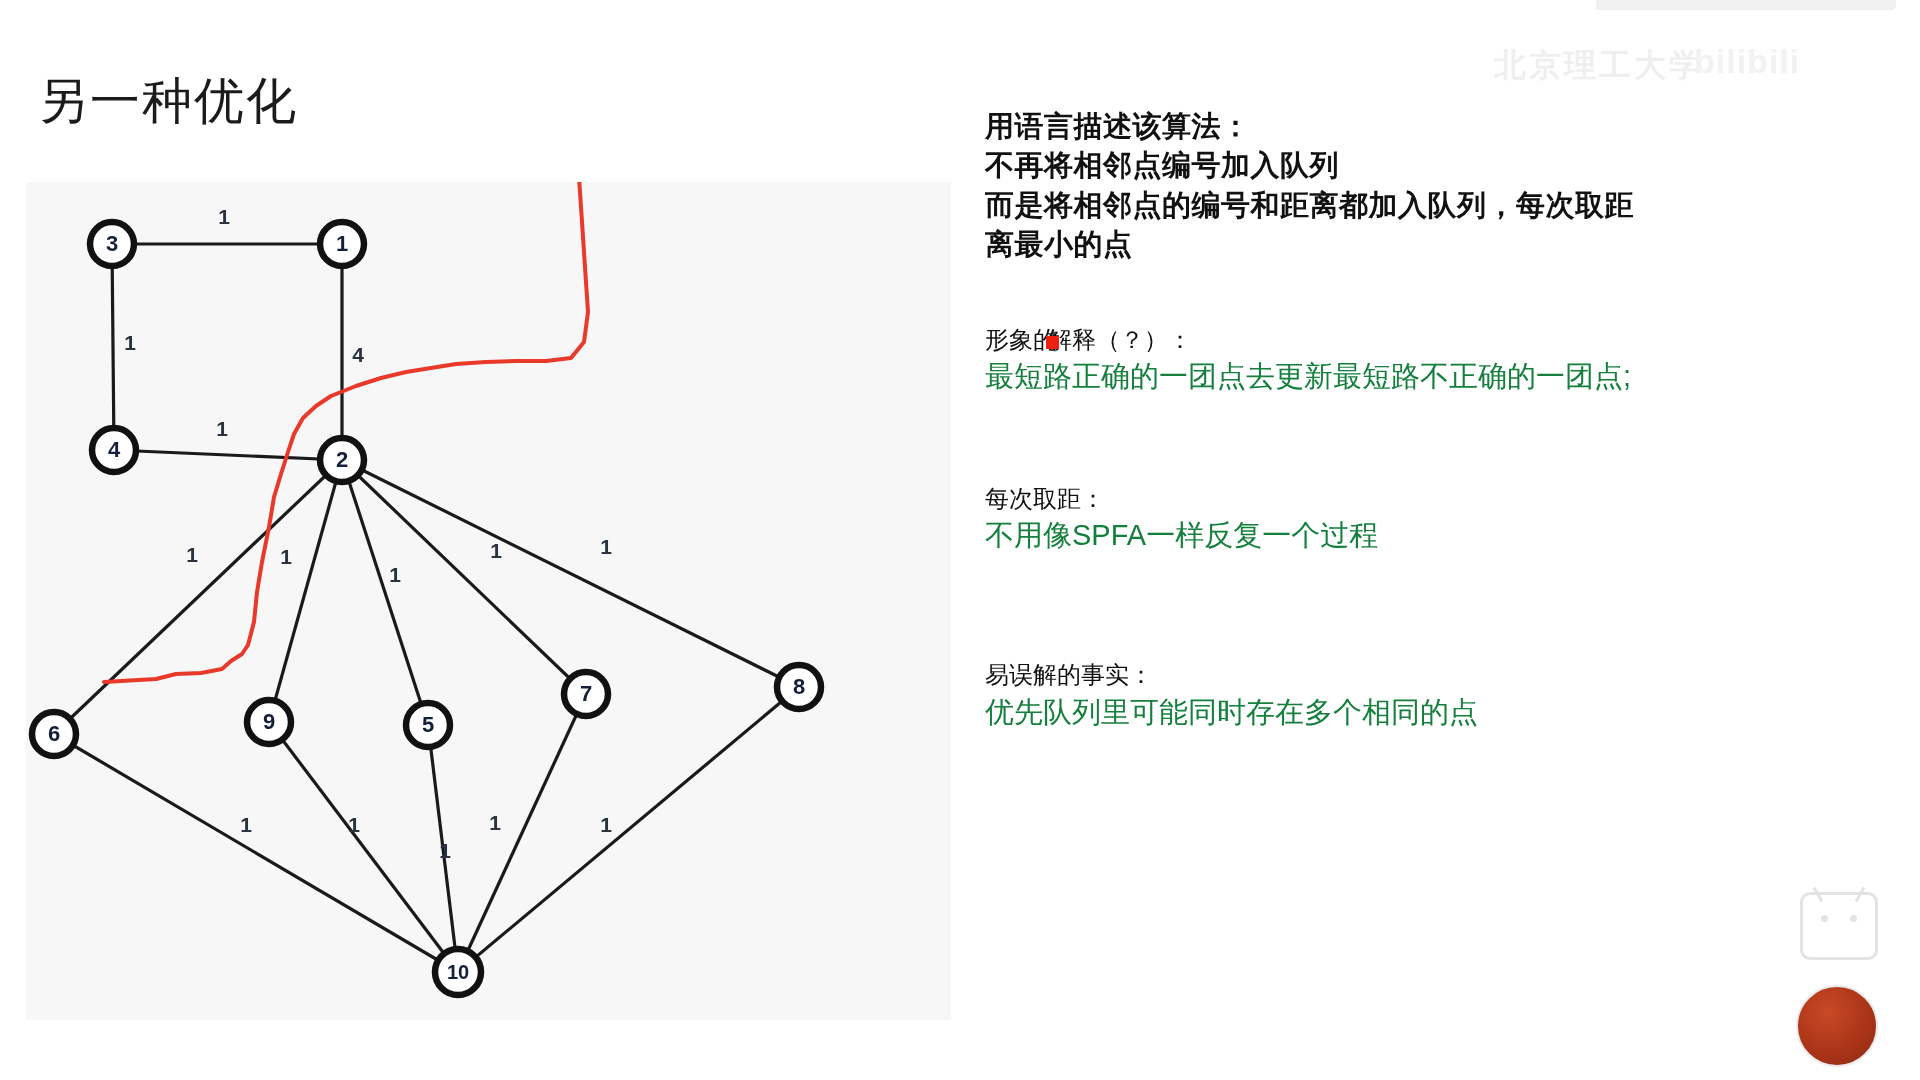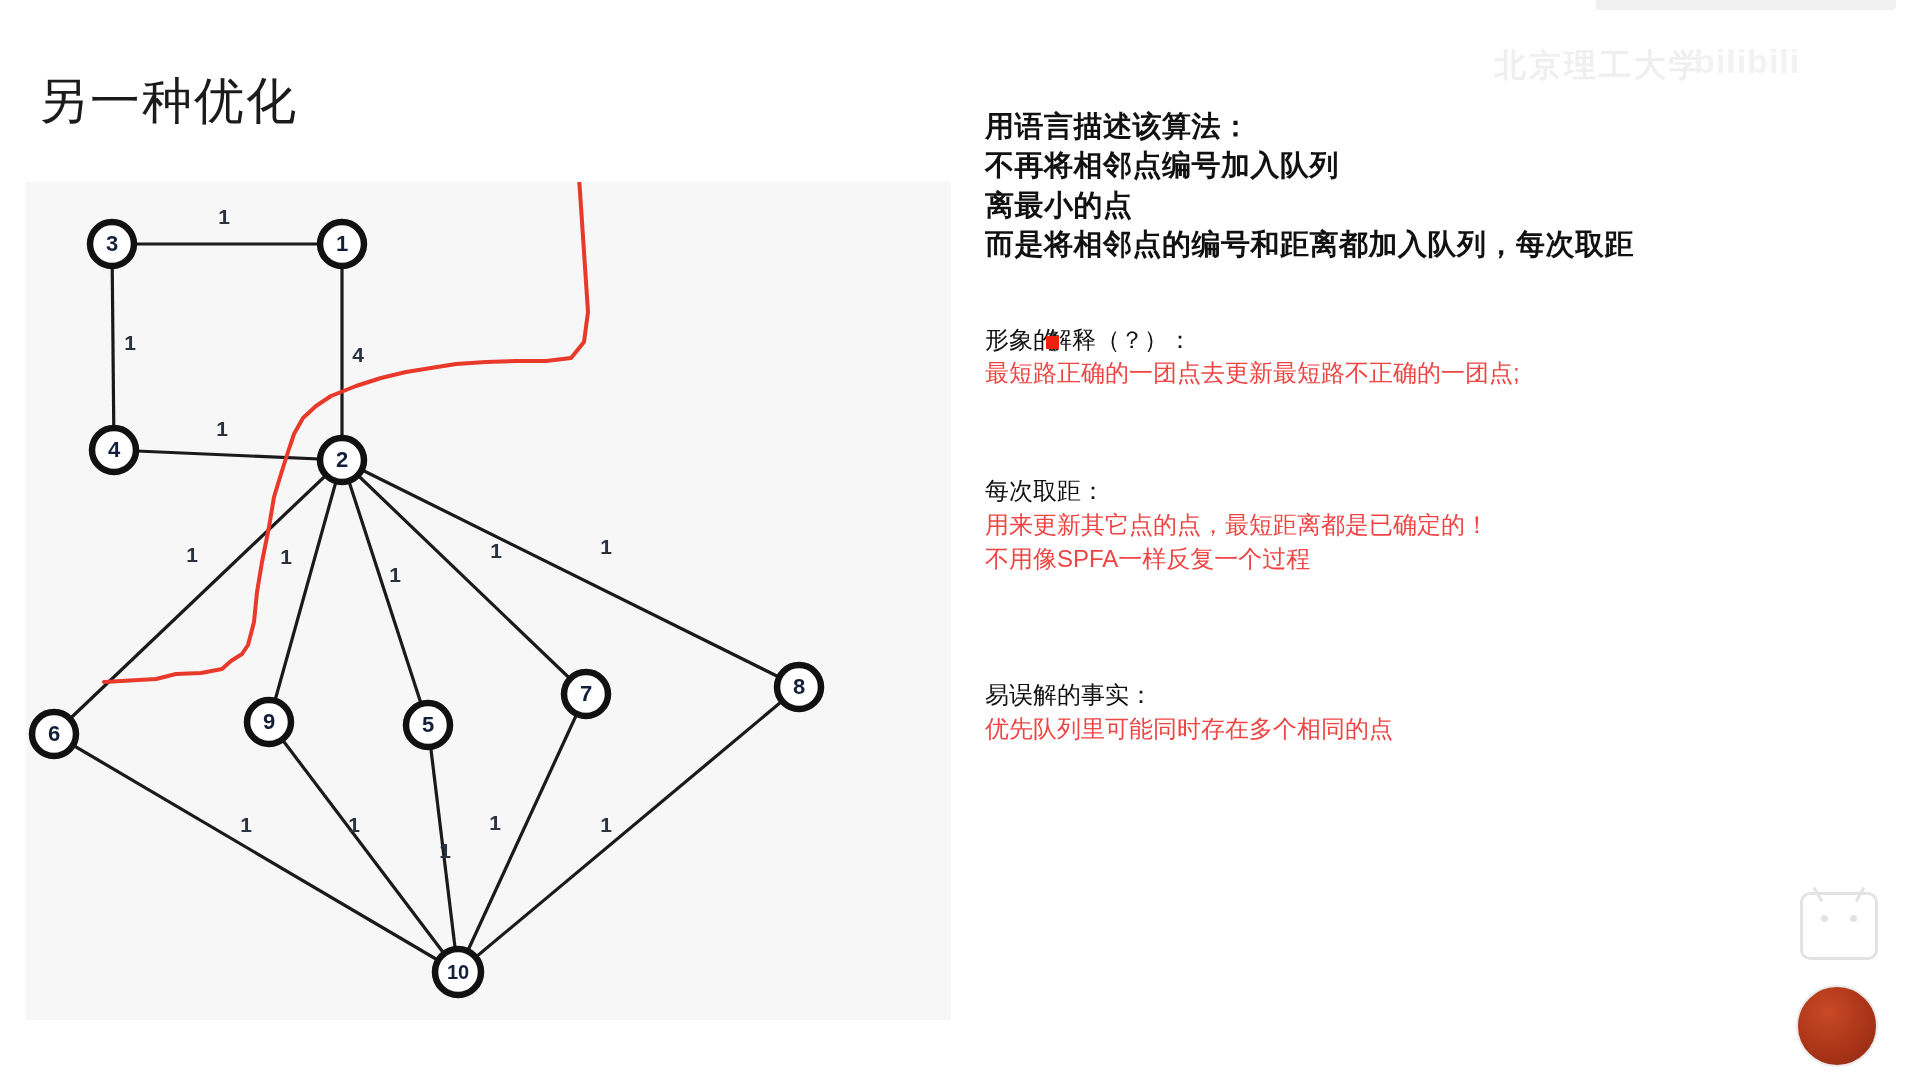--- a/index.html
+++ b/index.html
@@ -23,21 +23,21 @@
   .graph-panel{position:absolute;left:26px;top:182px;width:925px;height:838px;
        background:#f7f7f7;}
   .graph-svg{position:absolute;left:0;top:0;width:925px;height:838px;}
 
   
   .text-col{position:absolute;left:985px;top:60px;width:905px;margin-top:47px;}
   .blk{margin-bottom:0;}
   .hdr{font-size:29px;font-weight:bold;color:#111;line-height:1.36;
        letter-spacing:0.5px;white-space:pre-wrap;}
   .hdr-reg{font-size:24px;font-weight:400;color:#111;line-height:1.4;}
-  .red{font-size:24px;font-weight:400;color:#ef4444;line-height:1.42;}
+  .red{font-size:29px;font-weight:400;color:#15803d;line-height:1.42;}
   .spacer-lg{height:58px;}
   .spacer-md{height:44px;}
   .spacer-sm{height:26px;}
 
   
   .cursor-dot{display:inline-block;width:13px;height:13px;background:#ee2010;
        position:relative;top:1px;margin:0 -11px 0 -11px;vertical-align:baseline;}
 
   
   .wm-univ{position:absolute;left:1494px;top:44px;font-size:32px;color:#efefef;
@@ -135,37 +135,36 @@
           <text x="432" y="797" text-anchor="middle" font-family="Liberation Sans, sans-serif" font-size="20" font-weight="700" fill="#14203a">10</text>
         </g>
     </svg>
   </div>
 
   <div class="text-col">
 
     <div class="blk">
       <div class="hdr">用语言描述该算法：</div>
       <div class="hdr">不再将相邻点编号加入队列</div>
+      <div class="hdr">而是将相邻点的编号和距离都加入队列，每次取距</div>
       <div class="hdr">离最小的点</div>
-      <div class="hdr">而是将相邻点的编号和距离都加入队列，每次取距</div>
     </div>
 
     <div class="spacer-lg"></div>
 
     <div class="blk">
       <div class="hdr-reg"><span>形象的</span><span class="cursor-dot"></span><span>解释（？）：</span></div>
       <div class="red">最短路正确的一团点去更新最短路不正确的一团点;</div>
     </div>
 
     <div class="spacer-lg"></div>
     <div class="spacer-sm"></div>
 
     <div class="blk">
       <div class="hdr-reg">每次取距：</div>
-      <div class="red">用来更新其它点的点，最短距离都是已确定的！</div>
       <div class="red">不用像SPFA一样反复一个过程</div>
     </div>
 
     <div class="spacer-lg"></div>
     <div class="spacer-md"></div>
 
     <div class="blk">
       <div class="hdr-reg">易误解的事实：</div>
       <div class="red">优先队列里可能同时存在多个相同的点</div>
     </div>

